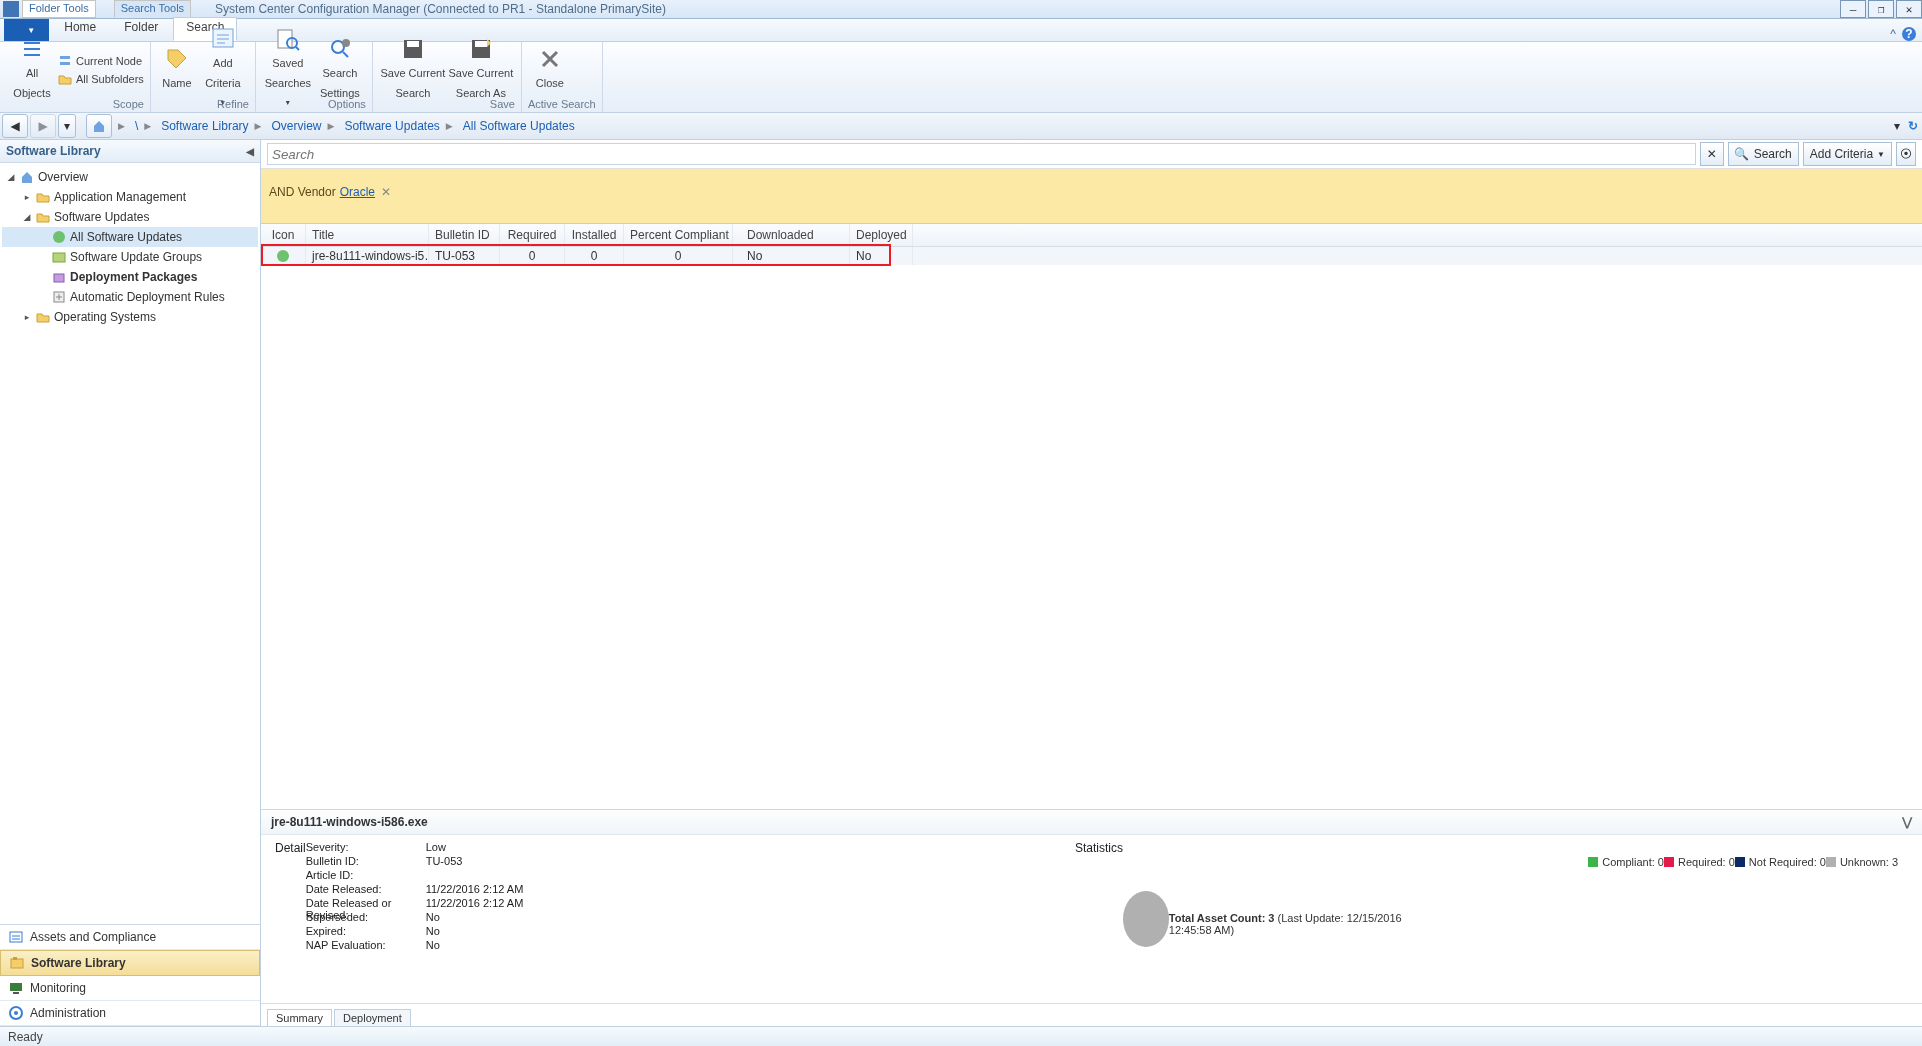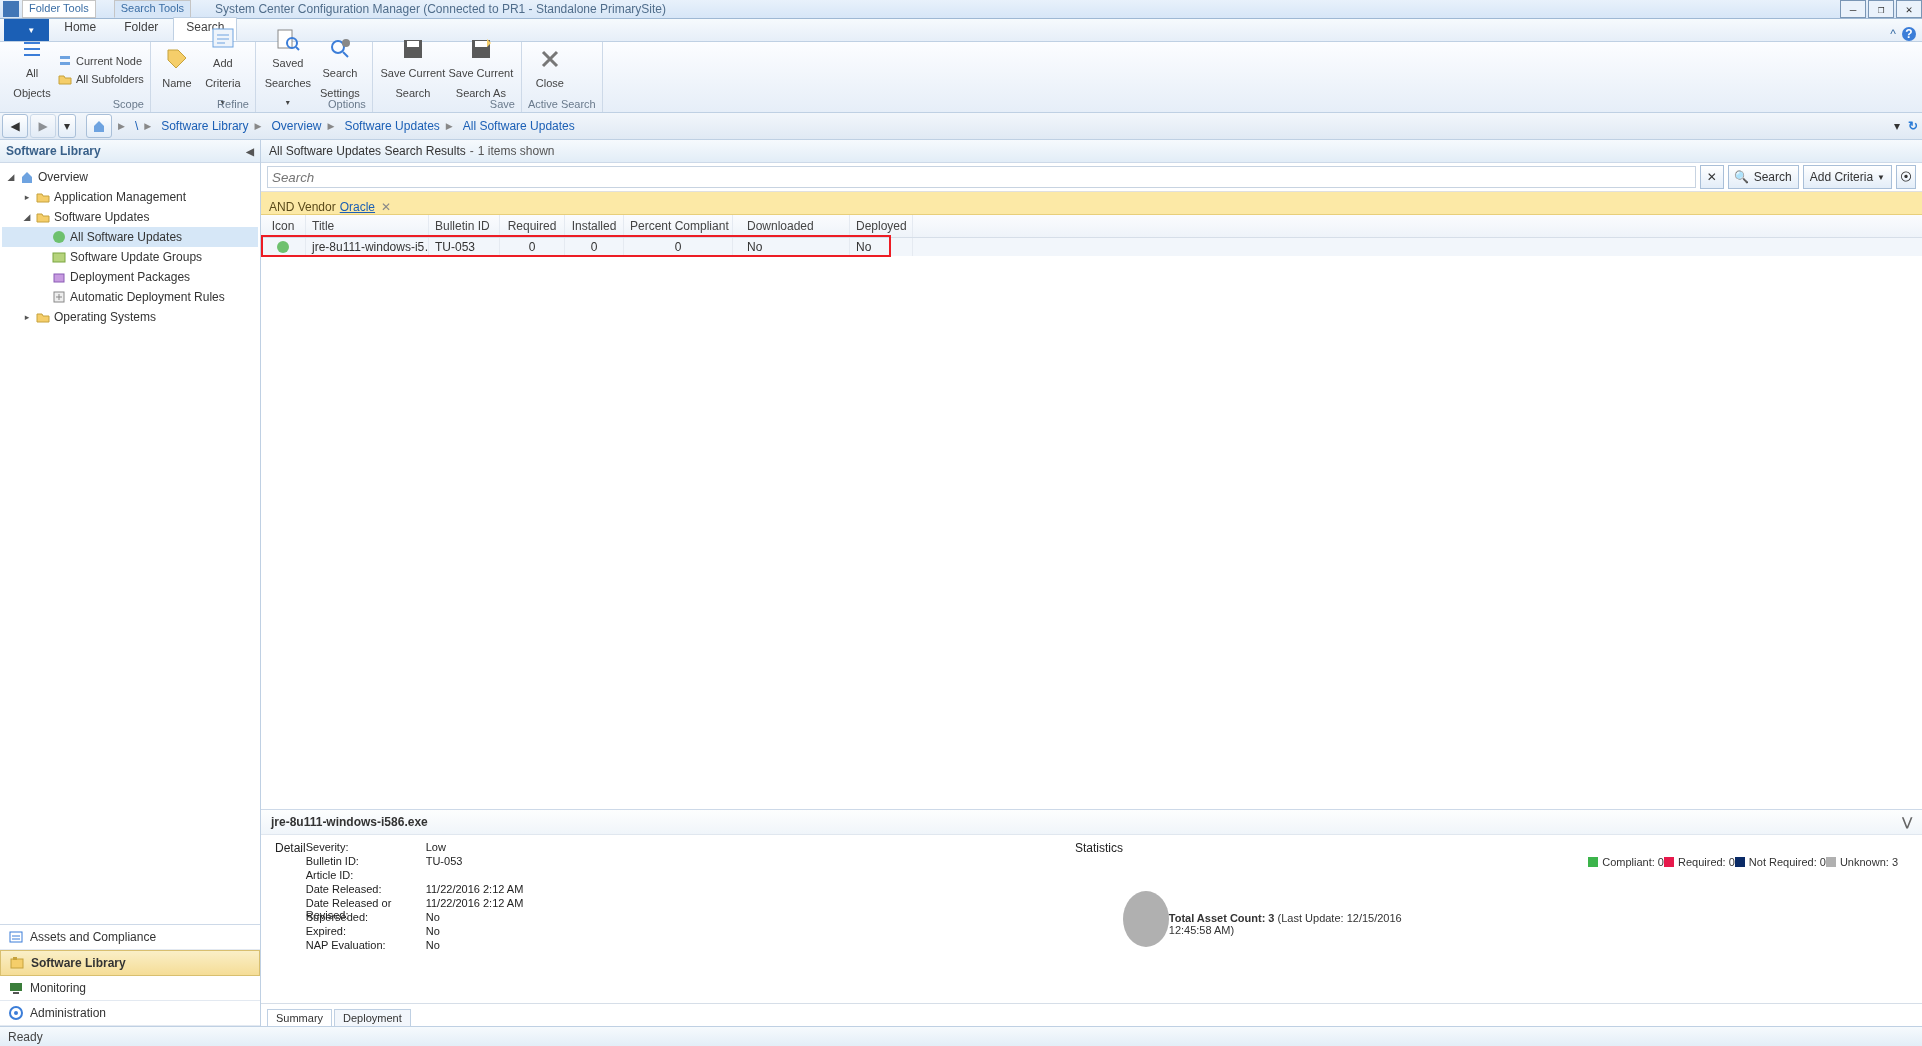--- a/index.html
+++ b/index.html
@@ -43,21 +43,21 @@
 .workspace-btns{border-top:1px solid #cdd9e8}
 .ws-btn{height:24px;display:flex;align-items:center;padding-left:8px;border-bottom:1px solid #e3e9f1}
 .ws-btn.active{background:linear-gradient(#faefc7,#f5dd97);border:1px solid #d8bf6f;font-weight:bold}
 .ws-btn .wicon{width:16px;height:16px;margin-right:6px}
 .main{flex:1;display:flex;flex-direction:column;overflow:hidden}
 .results-header{height:22px;background:linear-gradient(#f6fafd,#e2edf7);border-bottom:1px solid #cdd9e8;display:flex;align-items:center;padding:0 8px;color:#555}
 .results-header .bold{color:#333}
 .searchrow{height:24px;display:flex;align-items:center;padding:2px 6px;background:#fff;border-bottom:1px solid #e0e0e0}
 .searchrow input{flex:1;height:20px;border:1px solid #c7d3e1;padding:0 4px;color:#777;font-style:italic}
 .sbtn{height:22px;border:1px solid #a9bfd8;background:linear-gradient(#fff,#e3edf8);display:flex;align-items:center;padding:0 6px;margin-left:4px}
-.criteria-bar{height:22px;background:#fce9a6;border-bottom:1px solid #e8cf7b;display:flex;align-items:flex-end;padding:0 8px;color:#5a4a1a}
+.criteria-bar{height:22px;background:#fce9a6;border-bottom:1px solid #e8cf7b;display:flex;align-items:flex-start;padding:16px 8px;color:#5a4a1a}
 .criteria-bar a{color:#1b5fb5;text-decoration:underline;margin-left:4px}
 .criteria-bar .x{margin-left:6px;color:#888}
 .grid{flex:1;overflow:auto;background:#fff}
 .grid-head{display:flex;height:22px;background:linear-gradient(#fbfcfe,#eef3f9);border-bottom:1px solid #d6dee8;position:sticky;top:0}
 .gh,.gc{border-right:1px solid #e5eaf1;padding:0 6px;display:flex;align-items:center;overflow:hidden;white-space:nowrap}
 .gh{color:#444}
 .grid-row{display:flex;height:18px;background:#f2f6fb}
 .row-hl{position:absolute;border:2px solid #ed1c24;pointer-events:none;box-sizing:border-box}
 .c-icon{width:32px;justify-content:center}
 .c-title{width:110px}
@@ -316,21 +316,21 @@
         </div>
         <div class="tree-node" style="padding-left: 36px;">
           <span class="tog"></span>
           <span class="ticon">
             <svg width="14" height="14">
               <rect x="1" y="3" width="12" height="9" fill="#b6d37c" stroke="#7ba641"></rect>
             </svg>
           </span>
           <span>Software Update Groups</span>
         </div>
-        <div class="tree-node" style="padding-left: 36px;">
+        <div class="tree-node" style="padding-left: 36px; font-weight: bold;">
           <span class="tog"></span>
           <span class="ticon">
             <svg width="14" height="14">
               <rect x="2" y="4" width="10" height="8" fill="#c79be0" stroke="#8a5ab5"></rect>
             </svg>
           </span>
           <span>Deployment Packages</span>
         </div>
         <div class="tree-node" style="padding-left: 36px;">
           <span class="tog"></span>
@@ -386,25 +386,20 @@
               <circle cx="8" cy="8" r="6" fill="none" stroke="#3b7dd8" stroke-width="2"></circle>
               <circle cx="8" cy="8" r="2" fill="#3b7dd8"></circle>
             </svg>
           </span>
           <span>Administration</span>
         </div>
       </div>
   </div>
 
   <div class="main">
-    <div class="results-header">
-      <span class="bold">All Software Updates Search Results</span>
-      <span style="margin:0 4px">-</span>
-      <span>1 items shown</span>
-    </div>
     <div class="searchrow">
       <input placeholder="Search" style="">
       <div class="sbtn">✕</div>
       <div class="sbtn">
           <span style="margin-right:4px">🔍</span>
           <span>Search</span>
         </div>
       <div class="sbtn">
           <span>Add Criteria</span>
           <span style="margin-left:4px;font-size:8px">▼</span>

